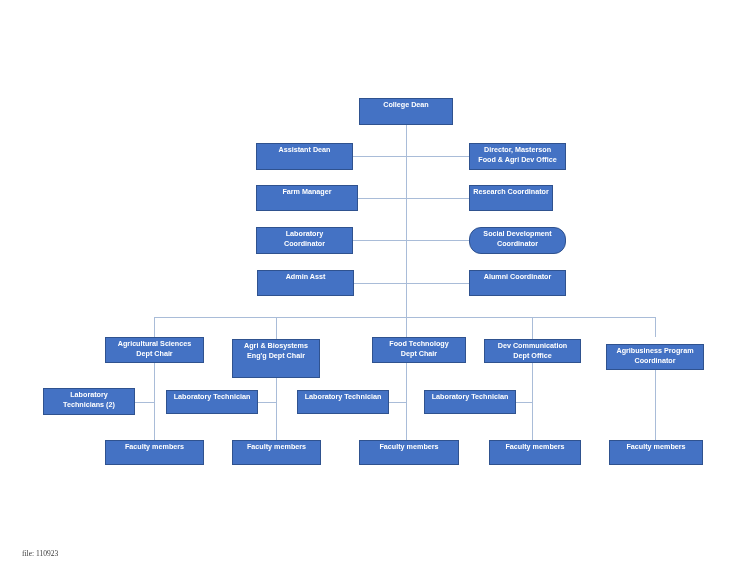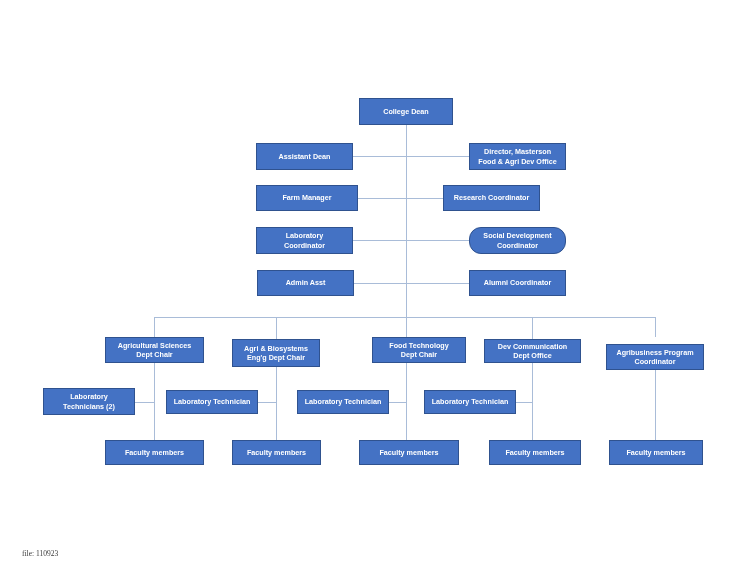--- a/index.html
+++ b/index.html
@@ -34,21 +34,21 @@
     position: absolute;
     box-sizing: border-box;
     background: #4472C4;
     border: 1px solid #2F528F;
     color: #ffffff;
     font-size: 7.2px;
     font-weight: bold;
     line-height: 1.32;
     text-align: center;
     display: flex;
-    align-items: center;
+    align-items: flex-start;
     justify-content: center;
     padding: 1px 2px;
     white-space: pre-line;
     z-index: 3;
   }
   .conn {
     position: absolute;
     background: #A9BCD8;
     z-index: 1;
   }
@@ -90,30 +90,30 @@
       <div class="conn h" style="left: 258px; top: 402px; width: 18px; background: rgb(169, 188, 216);"></div>
       <div class="conn h" style="left: 389px; top: 402px; width: 17px; background: rgb(169, 188, 216);"></div>
       <div class="conn h" style="left: 516px; top: 402px; width: 16px; background: rgb(169, 188, 216);"></div>
     </div>
   <div id="node-layer">
       <div class="node" style="left: 359px; top: 98px; width: 94px; height: 27px; background: rgb(68, 114, 196); border-color: rgb(47, 82, 143); color: rgb(255, 255, 255);"><span>College Dean</span></div>
       <div class="node" style="left: 256px; top: 143px; width: 97px; height: 27px; background: rgb(68, 114, 196); border-color: rgb(47, 82, 143); color: rgb(255, 255, 255);"><span>Assistant Dean</span></div>
       <div class="node" style="left: 469px; top: 143px; width: 97px; height: 27px; background: rgb(68, 114, 196); border-color: rgb(47, 82, 143); color: rgb(255, 255, 255);"><span>Director, Masterson
 Food &amp; Agri Dev Office</span></div>
       <div class="node" style="left: 256px; top: 185px; width: 102px; height: 26px; background: rgb(68, 114, 196); border-color: rgb(47, 82, 143); color: rgb(255, 255, 255);"><span>Farm Manager</span></div>
-      <div class="node" style="left: 443px; top: 185px; width: 97px; height: 26px; background: rgb(68, 114, 196); border-color: rgb(47, 82, 143); color: rgb(255, 255, 255);"><span>Research Coordinator</span></div>
+      <div class="node" style="left: 469px; top: 185px; width: 84px; height: 26px; background: rgb(68, 114, 196); border-color: rgb(47, 82, 143); color: rgb(255, 255, 255);"><span>Research Coordinator</span></div>
       <div class="node" style="left: 256px; top: 227px; width: 97px; height: 27px; background: rgb(68, 114, 196); border-color: rgb(47, 82, 143); color: rgb(255, 255, 255);"><span>Laboratory
 Coordinator</span></div>
       <div class="node" style="left: 469px; top: 227px; width: 97px; height: 27px; background: rgb(68, 114, 196); border-color: rgb(47, 82, 143); color: rgb(255, 255, 255); border-radius: 12px;"><span>Social Development
 Coordinator</span></div>
       <div class="node" style="left: 257px; top: 270px; width: 97px; height: 26px; background: rgb(68, 114, 196); border-color: rgb(47, 82, 143); color: rgb(255, 255, 255);"><span>Admin Asst</span></div>
       <div class="node" style="left: 469px; top: 270px; width: 97px; height: 26px; background: rgb(68, 114, 196); border-color: rgb(47, 82, 143); color: rgb(255, 255, 255);"><span>Alumni Coordinator</span></div>
       <div class="node" style="left: 105px; top: 337px; width: 99px; height: 26px; background: rgb(68, 114, 196); border-color: rgb(47, 82, 143); color: rgb(255, 255, 255);"><span>Agricultural Sciences
 Dept Chair</span></div>
-      <div class="node" style="left: 232px; top: 339px; width: 88px; height: 28px; background: rgb(68, 114, 196); border-color: rgb(47, 82, 143); color: rgb(255, 255, 255);"><span>Agri &amp; Biosystems
+      <div class="node" style="left: 232px; top: 339px; width: 88px; height: 39px; background: rgb(68, 114, 196); border-color: rgb(47, 82, 143); color: rgb(255, 255, 255);"><span>Agri &amp; Biosystems
 Eng'g Dept Chair</span></div>
       <div class="node" style="left: 358px; top: 337px; width: 94px; height: 26px; background: rgb(68, 114, 196); border-color: rgb(47, 82, 143); color: rgb(255, 255, 255); margin-left: 14px;"><span>Food Technology
 Dept Chair</span></div>
       <div class="node" style="left: 484px; top: 339px; width: 97px; height: 24px; background: rgb(68, 114, 196); border-color: rgb(47, 82, 143); color: rgb(255, 255, 255);"><span>Dev Communication
 Dept Office</span></div>
       <div class="node" style="left: 606px; top: 344px; width: 98px; height: 26px; background: rgb(68, 114, 196); border-color: rgb(47, 82, 143); color: rgb(255, 255, 255);"><span>Agribusiness Program
 Coordinator</span></div>
       <div class="node" style="left: 43px; top: 388px; width: 92px; height: 27px; background: rgb(68, 114, 196); border-color: rgb(47, 82, 143); color: rgb(255, 255, 255);"><span>Laboratory
 Technicians (2)</span></div>
       <div class="node" style="left: 166px; top: 390px; width: 92px; height: 24px; background: rgb(68, 114, 196); border-color: rgb(47, 82, 143); color: rgb(255, 255, 255);"><span>Laboratory Technician</span></div>

